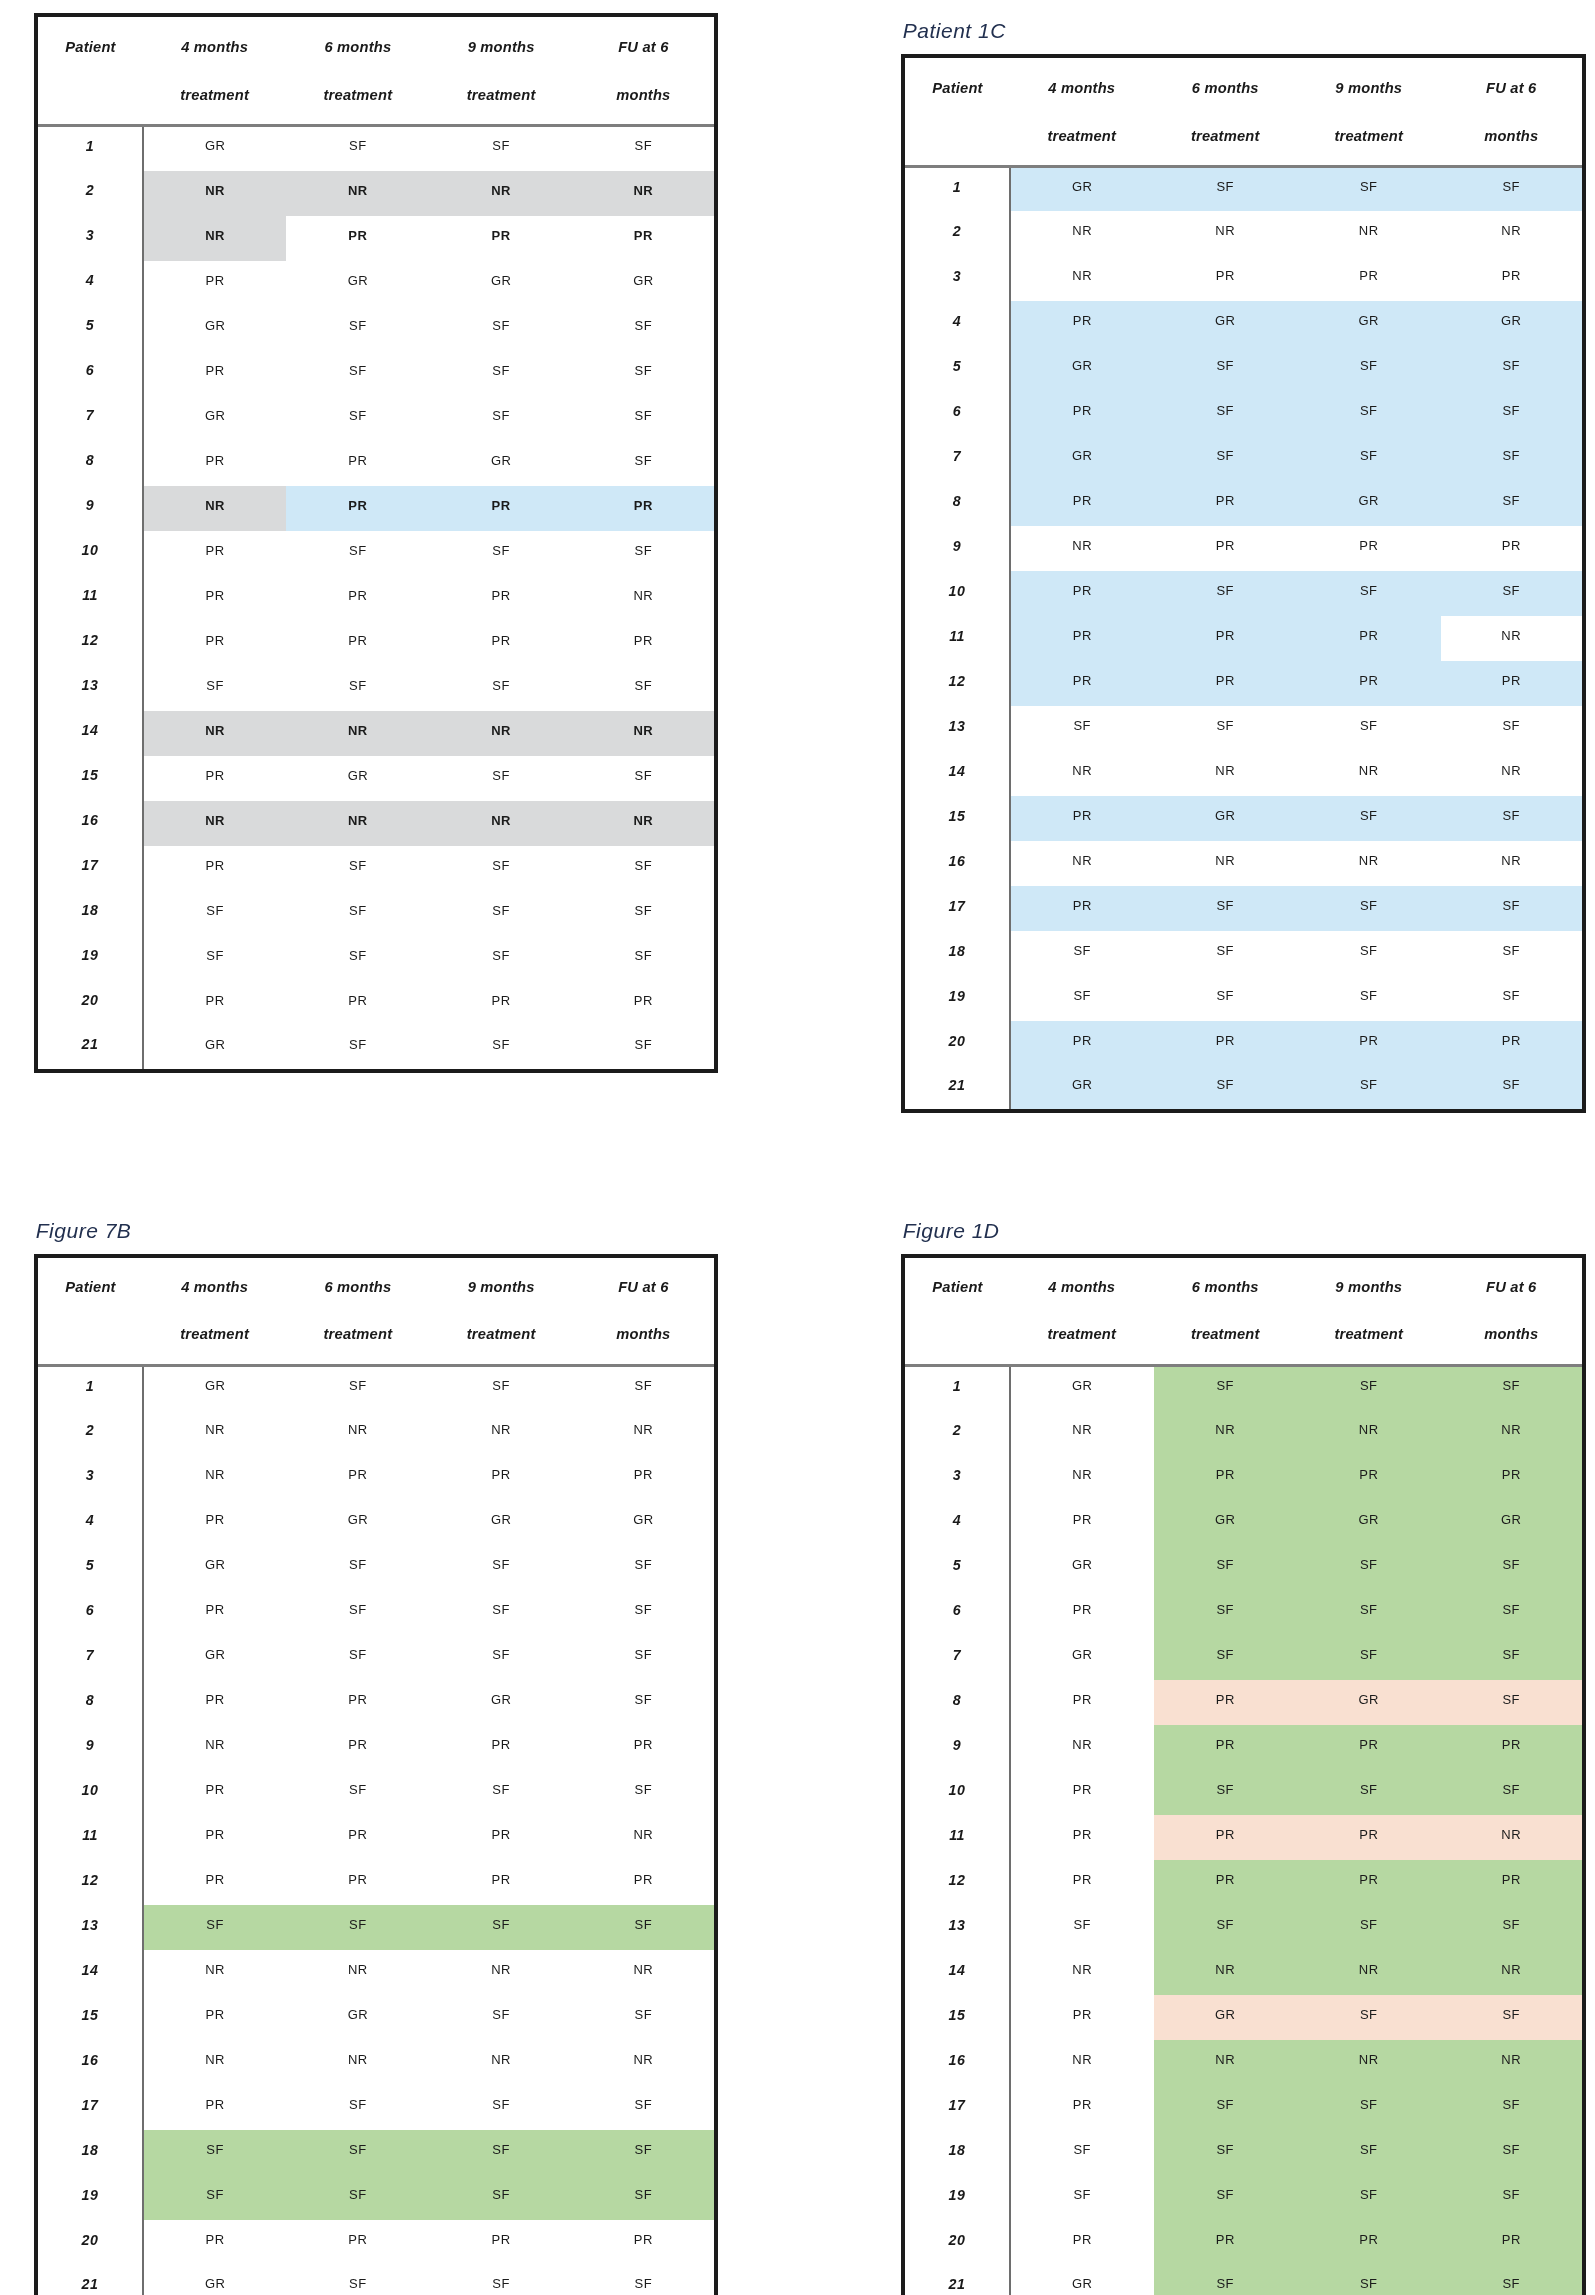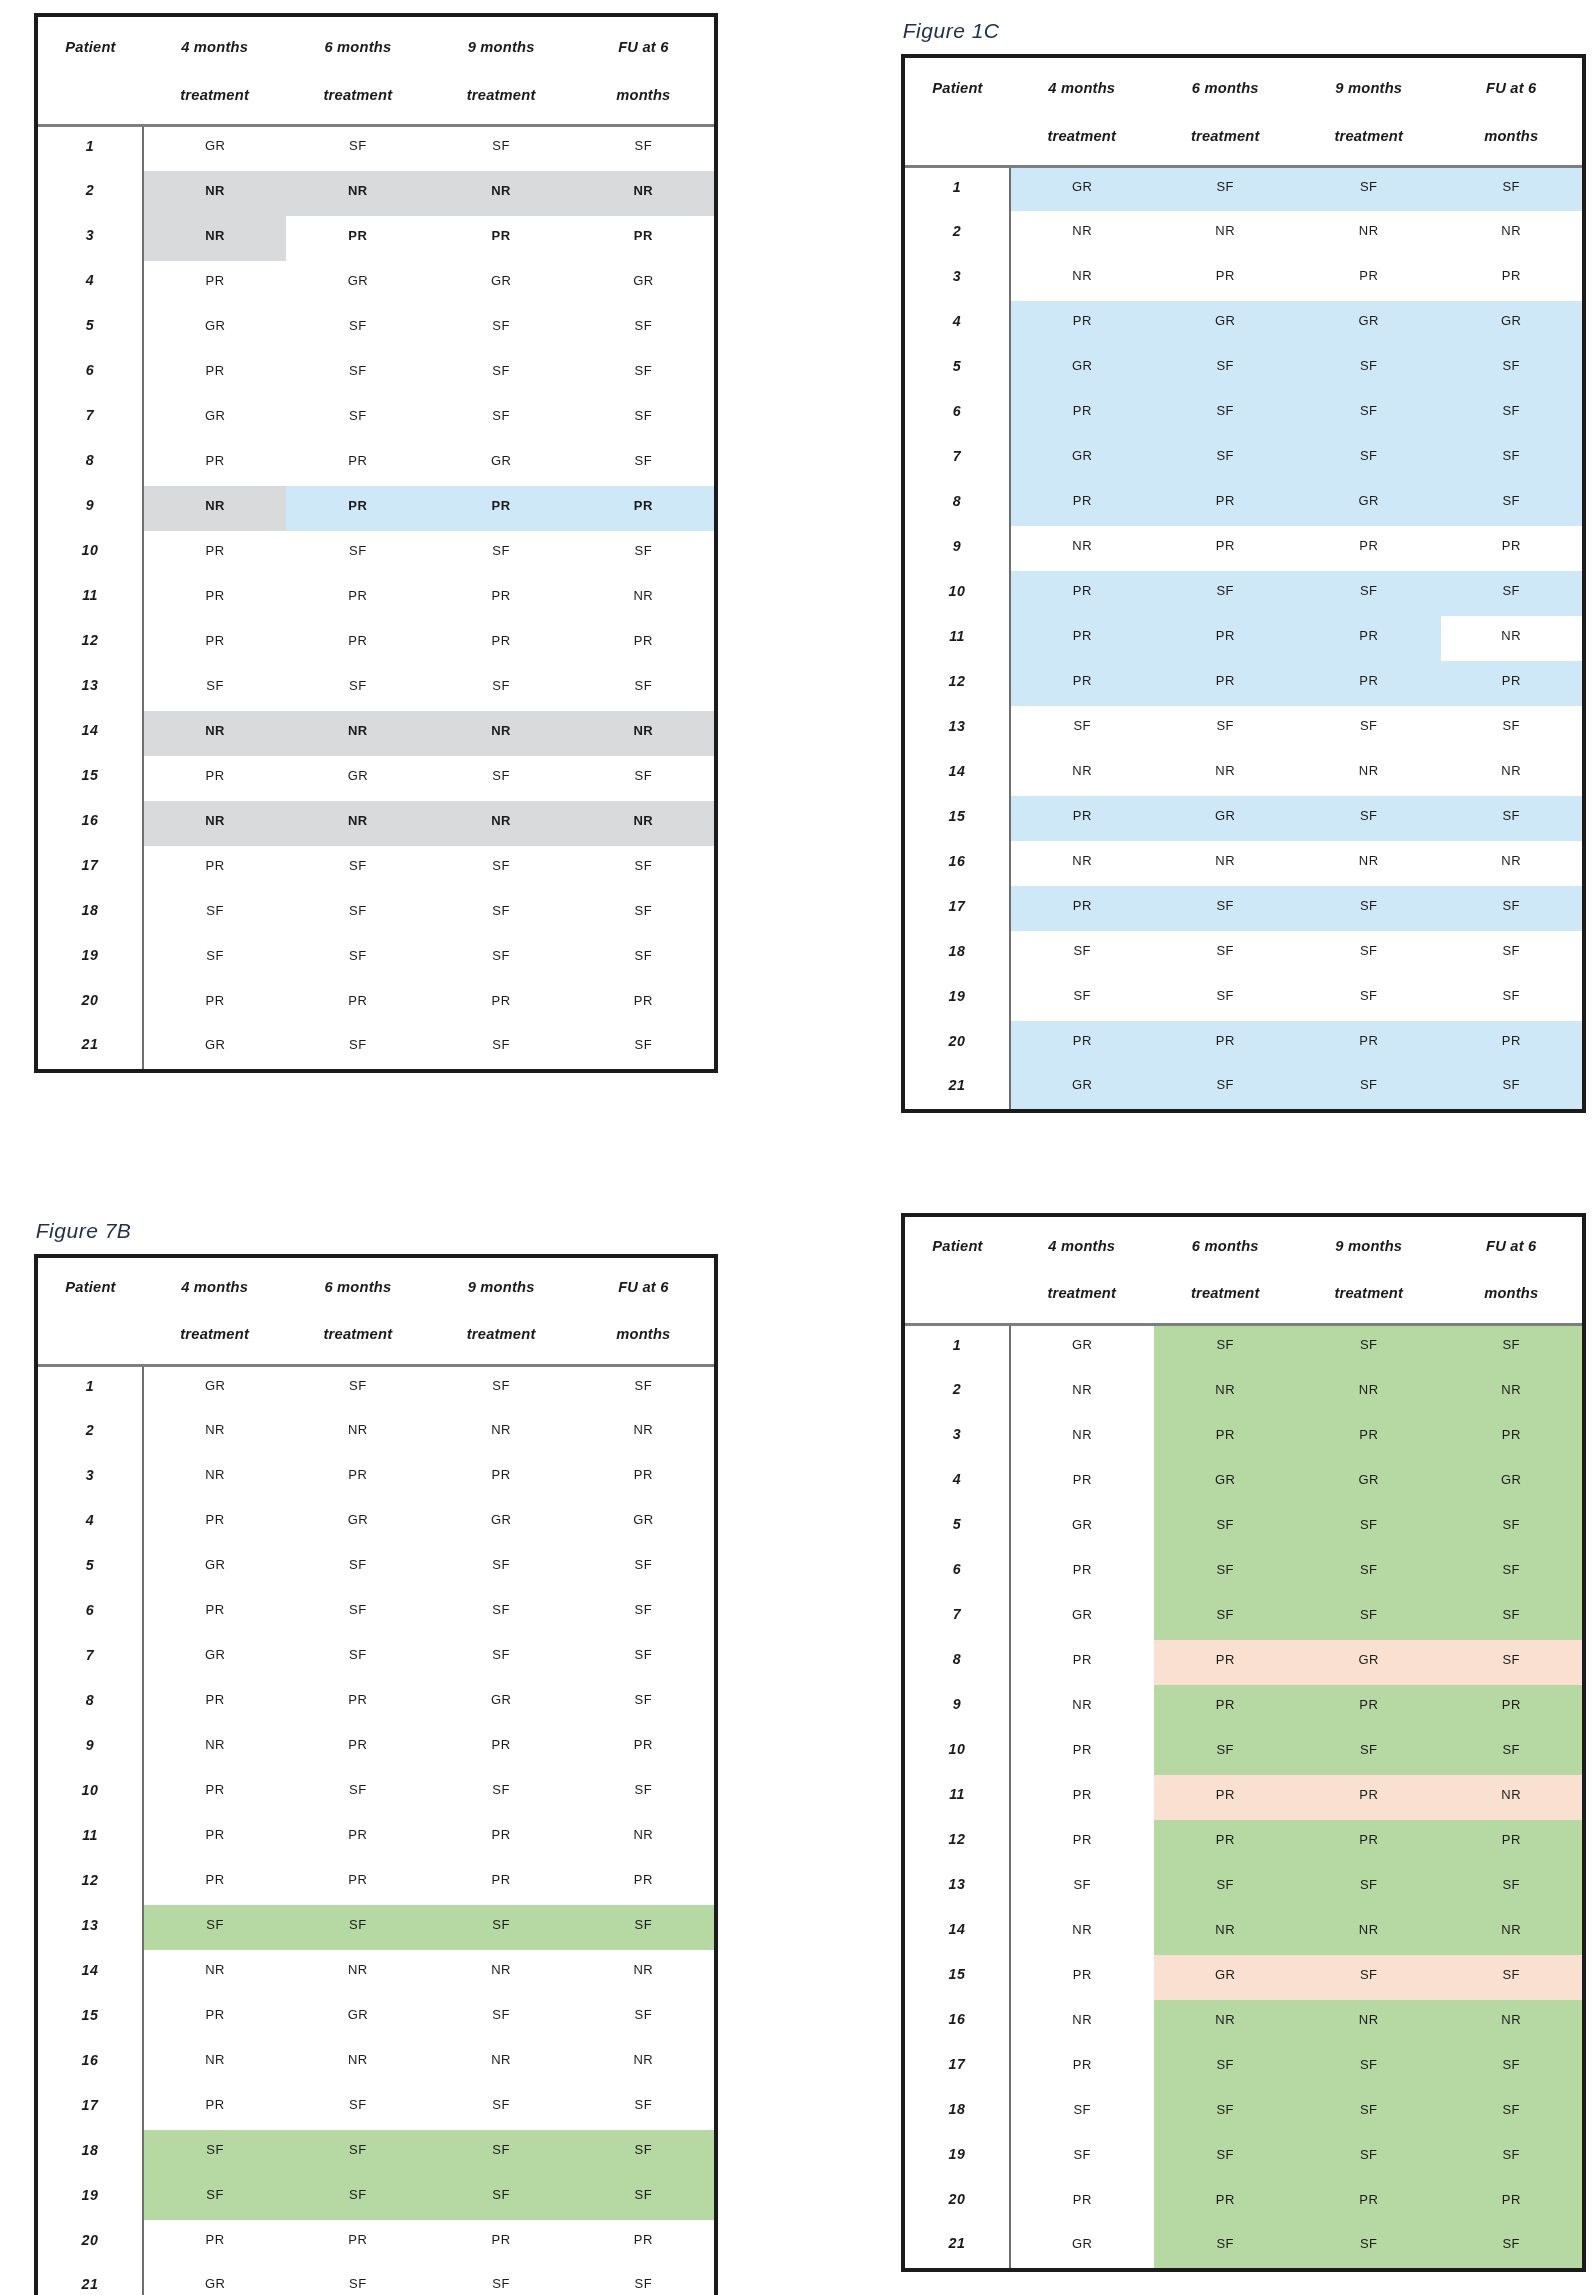--- a/index.html
+++ b/index.html
@@ -201,21 +201,21 @@
           <td class="val">GR</td>
           <td class="val">SF</td>
           <td class="val">SF</td>
           <td class="val">SF</td>
         </tr>
       </tbody>
     </table>
 </section>
 
 <section class="figure top" id="figC">
-  <h2 class="fig-title">Figure 1C</h2>
+  <h2 class="fig-title">Patient 1C</h2>
   <table>
       <colgroup>
         <col class="c-patient">
         <col>
         <col>
         <col>
         <col>
       </colgroup>
       <thead>
         <tr>
@@ -543,20 +543,21 @@
           <td class="val">GR</td>
           <td class="val">SF</td>
           <td class="val">SF</td>
           <td class="val">SF</td>
         </tr>
       </tbody>
     </table>
 </section>
 
 <section class="figure bot" id="figD">
+  <h2 class="fig-title">Figure 1D</h2>
   <table>
       <colgroup>
         <col class="c-patient">
         <col>
         <col>
         <col>
         <col>
       </colgroup>
       <thead>
         <tr>

